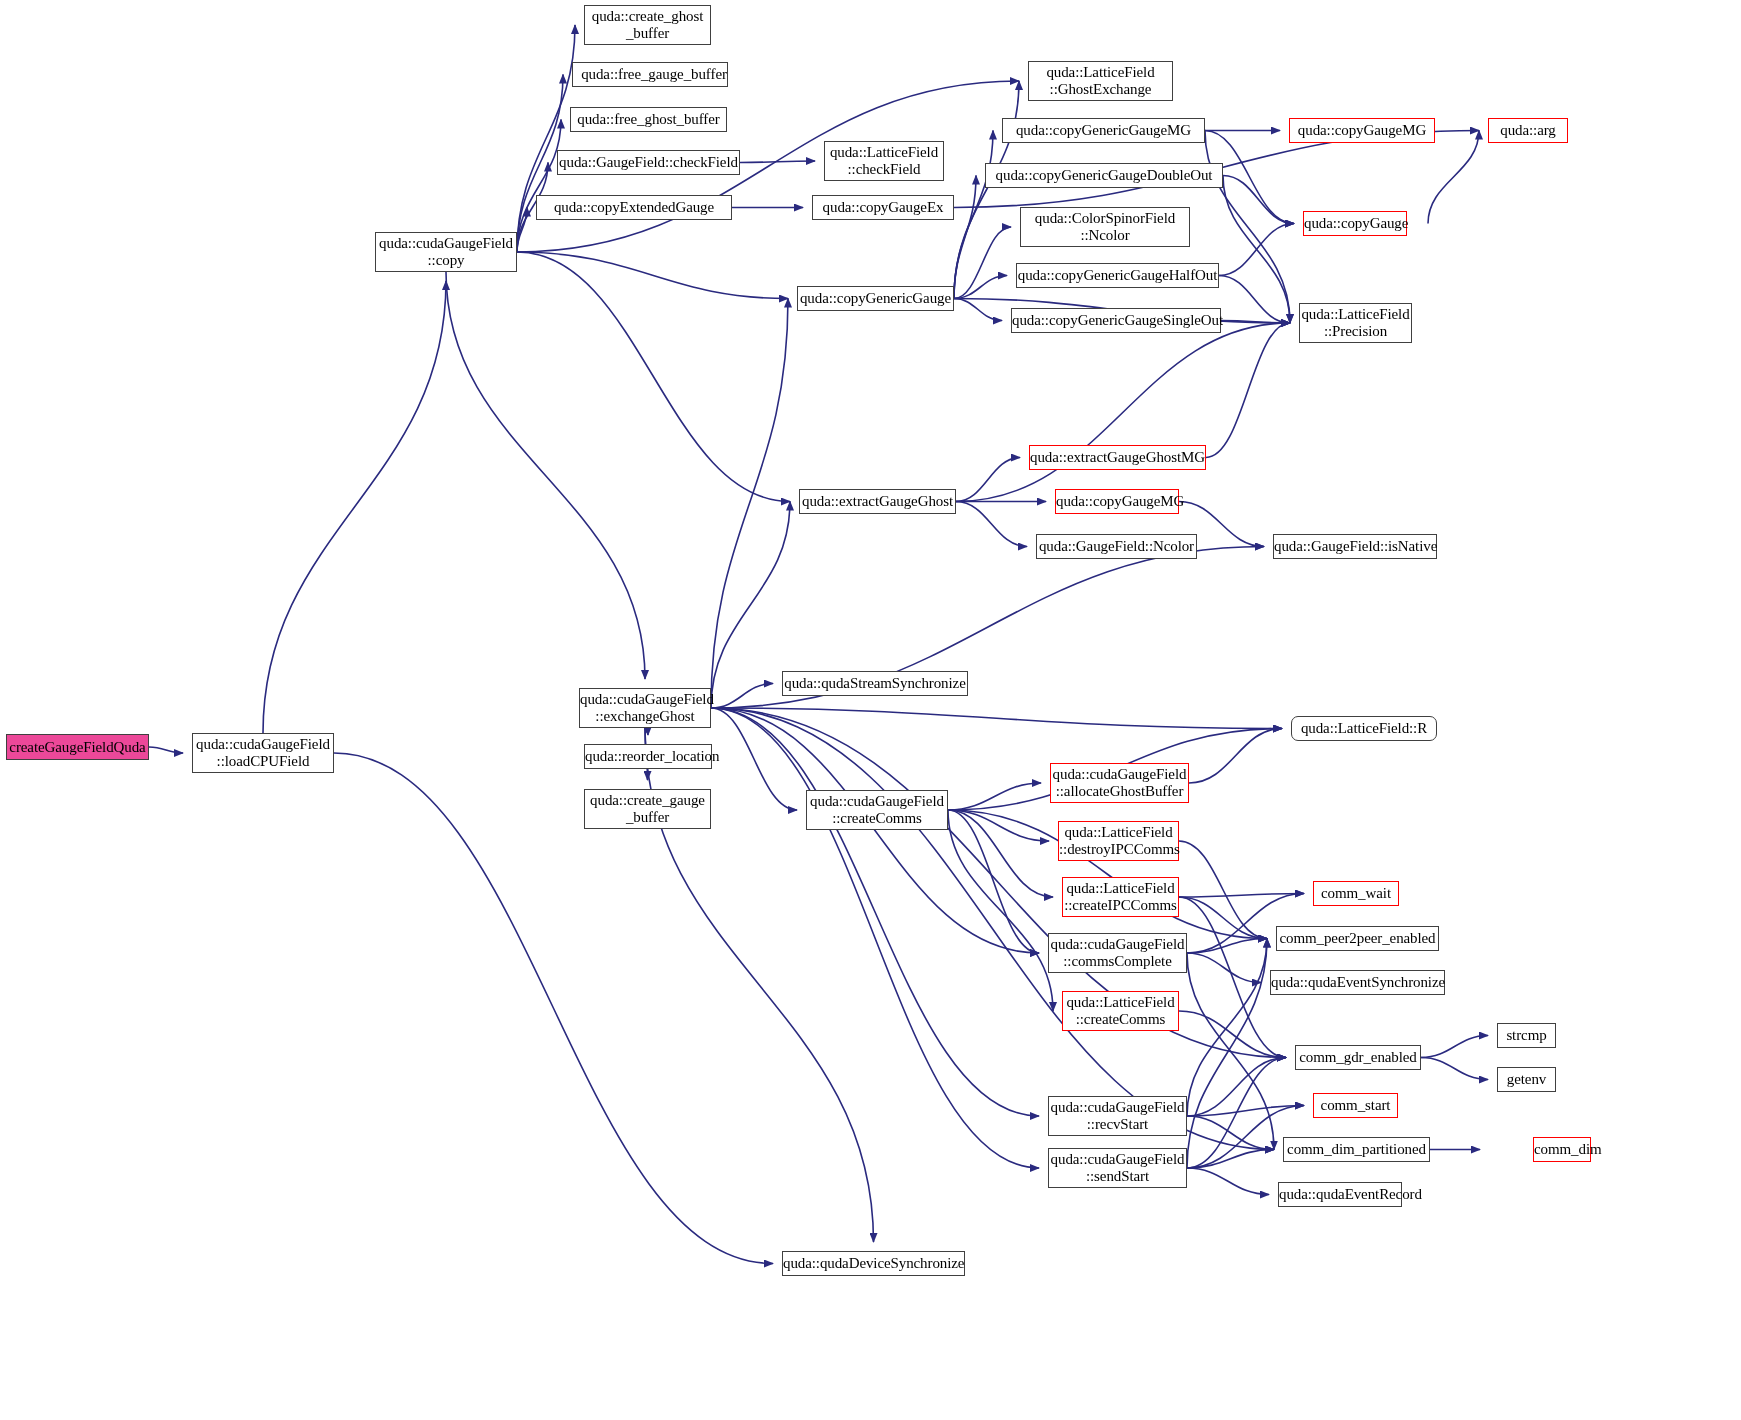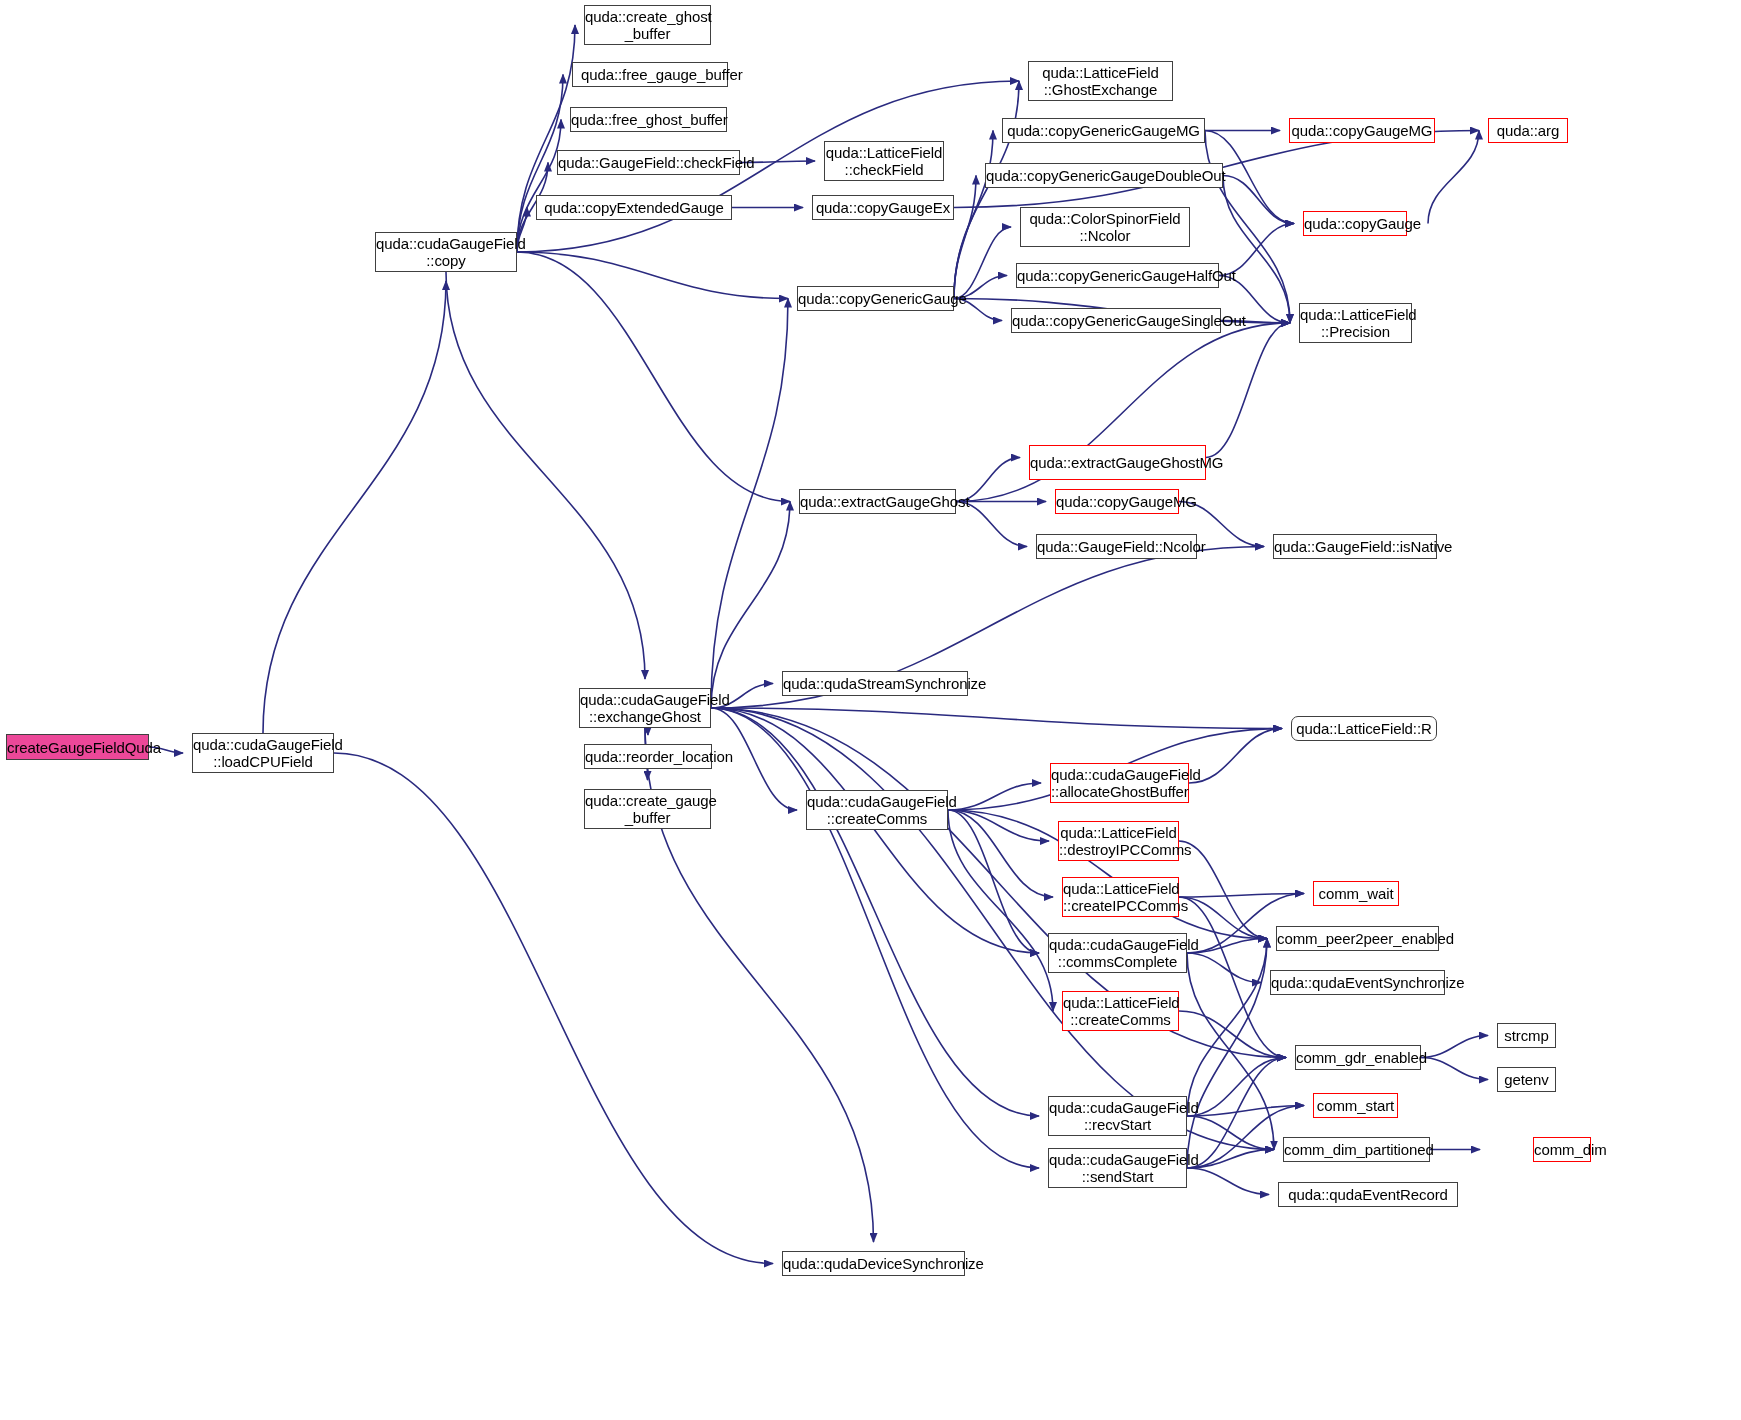--- a/index.html
+++ b/index.html
@@ -31,20 +31,21 @@
     justify-content: center;
     text-align: center;
     font-size: 15px;
     line-height: 17px;
     color: #000000;
     background: #ffffff;
     border: 1px solid #404040;
     white-space: pre;
     letter-spacing: -0.1px;
     z-index: 5;
+    font-family: Liberation Serif, serif;
   }
   .node.red {
     border: 1px solid #ff0000;
   }
   .node.root {
     background: #ec4899;
     border: 1px solid #404040;
   }
   .node .lbl {
     display: block;
@@ -166,21 +167,21 @@
     <div class="node red" style="left: 1488px; top: 118px; width: 80px; height: 25px;"><span class="lbl">quda::arg</span></div>
     <div class="node" style="left: 985px; top: 163px; width: 238px; height: 25px;"><span class="lbl">quda::copyGenericGaugeDoubleOut</span></div>
     <div class="node" style="left: 1020px; top: 207px; width: 170px; height: 40px;"><span class="lbl">quda::ColorSpinorField
 ::Ncolor</span></div>
     <div class="node red" style="left: 1303px; top: 211px; width: 104px; height: 25px;"><span class="lbl">quda::copyGauge</span></div>
     <div class="node" style="left: 1016px; top: 263px; width: 203px; height: 25px;"><span class="lbl">quda::copyGenericGaugeHalfOut</span></div>
     <div class="node" style="left: 1011px; top: 308px; width: 210px; height: 25px;"><span class="lbl">quda::copyGenericGaugeSingleOut</span></div>
     <div class="node" style="left: 1299px; top: 303px; width: 113px; height: 40px;"><span class="lbl">quda::LatticeField
 ::Precision</span></div>
     <div class="node" style="left: 799px; top: 489px; width: 157px; height: 25px;"><span class="lbl">quda::extractGaugeGhost</span></div>
-    <div class="node red" style="left: 1029px; top: 445px; width: 177px; height: 35px;"><span class="lbl">quda::extractGaugeGhostMG</span></div>
+    <div class="node red" style="left: 1029px; top: 445px; width: 177px; height: 25px;"><span class="lbl">quda::extractGaugeGhostMG</span></div>
     <div class="node red" style="left: 1055px; top: 489px; width: 124px; height: 25px;"><span class="lbl">quda::copyGaugeMG</span></div>
     <div class="node" style="left: 1036px; top: 534px; width: 161px; height: 25px;"><span class="lbl">quda::GaugeField::Ncolor</span></div>
     <div class="node" style="left: 1273px; top: 534px; width: 164px; height: 25px;"><span class="lbl">quda::GaugeField::isNative</span></div>
     <div class="node" style="left: 579px; top: 688px; width: 132px; height: 40px;"><span class="lbl">quda::cudaGaugeField
 ::exchangeGhost</span></div>
     <div class="node" style="left: 782px; top: 671px; width: 186px; height: 25px;"><span class="lbl">quda::qudaStreamSynchronize</span></div>
     <div class="node" style="left: 1291px; top: 716px; width: 146px; height: 25px; border-radius: 7px;"><span class="lbl">quda::LatticeField::R</span></div>
     <div class="node" style="left: 584px; top: 744px; width: 128px; height: 25px;"><span class="lbl">quda::reorder_location</span></div>
     <div class="node" style="left: 584px; top: 789px; width: 127px; height: 40px;"><span class="lbl">quda::create_gauge
 _buffer</span></div>
@@ -202,15 +203,15 @@
     <div class="node" style="left: 1295px; top: 1045px; width: 126px; height: 25px;"><span class="lbl">comm_gdr_enabled</span></div>
     <div class="node" style="left: 1497px; top: 1023px; width: 59px; height: 25px;"><span class="lbl">strcmp</span></div>
     <div class="node" style="left: 1497px; top: 1067px; width: 59px; height: 25px;"><span class="lbl">getenv</span></div>
     <div class="node" style="left: 1048px; top: 1096px; width: 139px; height: 40px;"><span class="lbl">quda::cudaGaugeField
 ::recvStart</span></div>
     <div class="node red" style="left: 1313px; top: 1093px; width: 85px; height: 25px;"><span class="lbl">comm_start</span></div>
     <div class="node" style="left: 1048px; top: 1148px; width: 139px; height: 40px;"><span class="lbl">quda::cudaGaugeField
 ::sendStart</span></div>
     <div class="node" style="left: 1283px; top: 1137px; width: 147px; height: 25px;"><span class="lbl">comm_dim_partitioned</span></div>
     <div class="node red" style="left: 1489px; top: 1137px; width: 58px; height: 25px; margin-left: 44px;"><span class="lbl">comm_dim</span></div>
-    <div class="node" style="left: 1278px; top: 1182px; width: 180px; height: 25px;"><span class="lbl">quda::qudaEventRecord</span></div>
+    <div class="node" style="left: 1278px; top: 1182px; width: 124px; height: 25px;"><span class="lbl">quda::qudaEventRecord</span></div>
     <div class="node" style="left: 782px; top: 1251px; width: 183px; height: 25px;"><span class="lbl">quda::qudaDeviceSynchronize</span></div>
   </div>
 
 </body></html>

